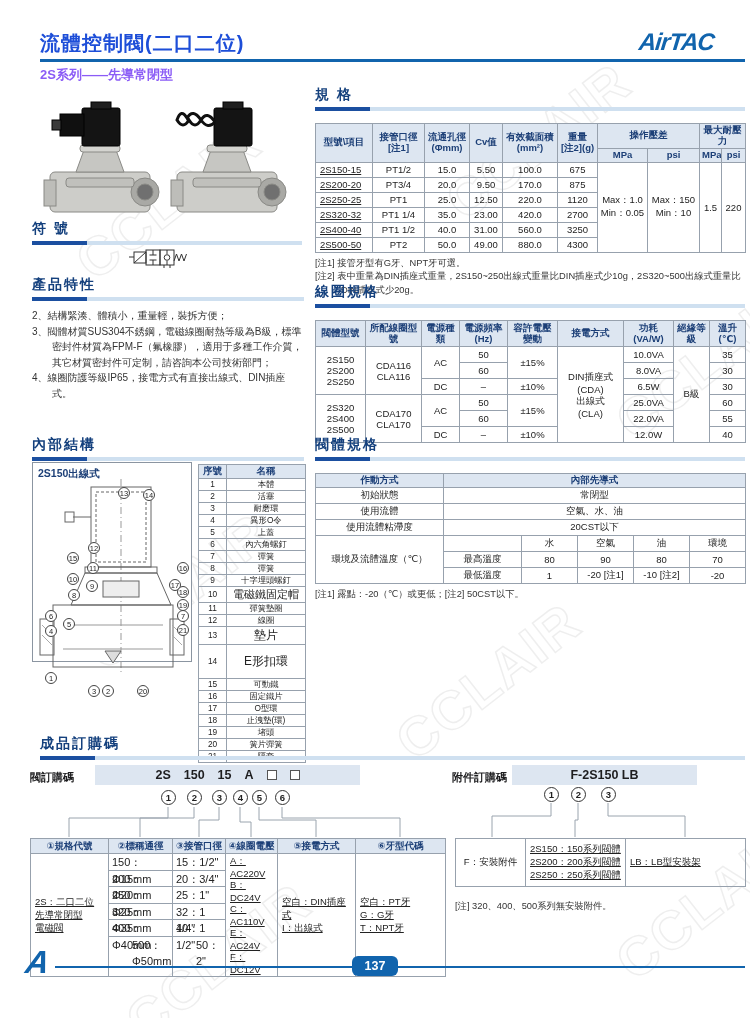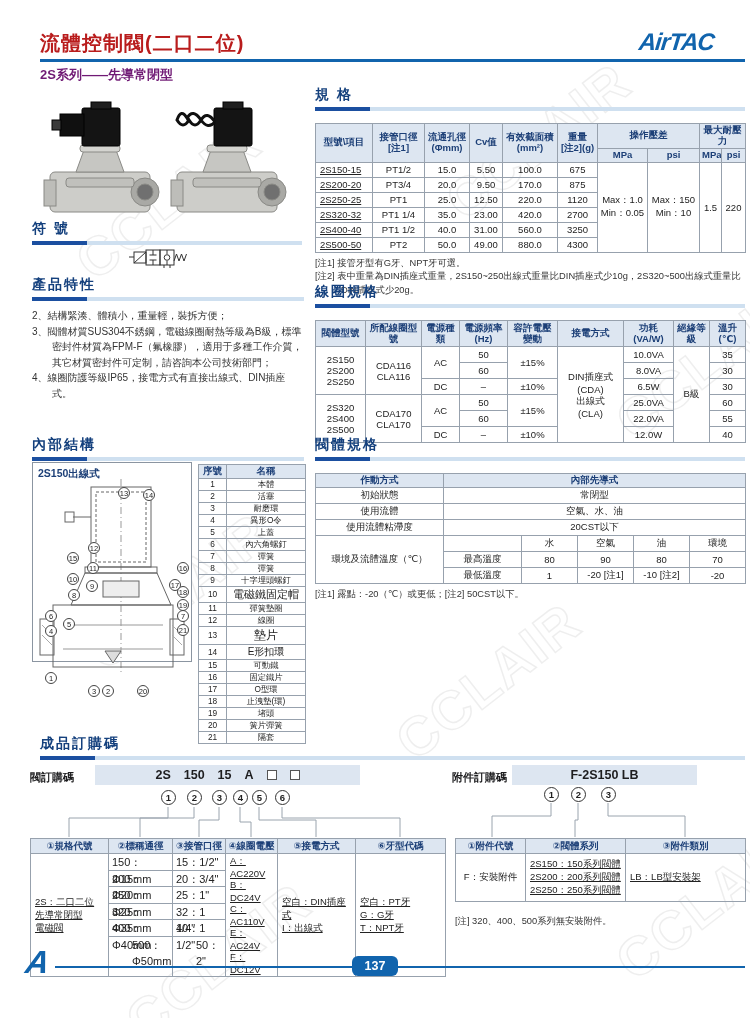--- a/index.html
+++ b/index.html
@@ -7,23 +7,23 @@
   body {
     position:relative; background:#fff; overflow:hidden;
     font-family:"Liberation Sans","DejaVu Sans",sans-serif; color:#222;
   }
   .abs { position:absolute; }
   
   .wm { position:absolute; font-size:54px; font-weight:bold; letter-spacing:2px;
         color:transparent; -webkit-text-stroke:1.5px #e4e4e4; transform:rotate(-38deg);
         opacity:.6; pointer-events:none; white-space:nowrap; }
   
-  .page-title { left:40px; top:30px; font-size:20px; font-weight:bold; color:#b91c1c; letter-spacing:1px;text-align:center;}
+  .page-title { left:40px; top:30px; font-size:20px; font-weight:bold; color:#1d4ed8; letter-spacing:1px;text-align:center;}
   .title-rule { left:40px; top:59px; width:705px; height:3px; background:#1164ad; }
-  .page-subtitle { left:40px; top:66px; font-size:13px; font-weight:bold; color:#701a75; }
+  .page-subtitle { left:40px; top:66px; font-size:13px; font-weight:bold; color:#8b5cf6; }
   .brand { right:36px; top:28px; font-size:24px; font-weight:bold; font-style:italic;
            color:#1164ad; letter-spacing:-1px; transform:skewX(-6deg); }
   
   .sec-h { font-size:14px; font-weight:bold; color:#14407d; letter-spacing:2px; }
   .sec-rule { height:4px; background:linear-gradient(to right,#1b4fa0 0 55px,#cfe0f0 55px 100%); margin-top:3px; }
   
   table { border-collapse:collapse; table-layout:fixed; width:100%; }
   th,td { border:1px solid #97a1ad; font-size:9.5px; text-align:center; vertical-align:middle;
           padding:1px 2px; color:#222; overflow:hidden; }
   th { background:#dde6f1; color:#1c3f77; font-weight:bold; line-height:1.15; }
@@ -429,21 +429,21 @@
         <tr style="height: 10.6px;">
           <td style="font-size: 8.3px; padding: 0px 1px;">12</td>
           <td style="font-size: 8.3px; padding: 0px 1px;">線圈</td>
         </tr>
         <tr style="height: 10.6px;">
           <td style="font-size: 8.3px; padding: 0px 1px;">13</td>
           <td style="font-size: 12px; padding: 0px 1px;">墊片</td>
         </tr>
         <tr style="height: 10.6px;">
           <td style="font-size: 8.3px; padding: 0px 1px;">14</td>
-          <td style="font-size: 10px; padding: 0px 1px;">E形扣環</td>
+          <td style="font-size: 12px; padding: 8px 1px;">E形扣環</td>
         </tr>
         <tr style="height: 10.6px;">
           <td style="font-size: 8.3px; padding: 0px 1px;">15</td>
           <td style="font-size: 8.3px; padding: 0px 1px;">可動鐵</td>
         </tr>
         <tr style="height: 10.6px;">
           <td style="font-size: 8.3px; padding: 0px 1px;">16</td>
           <td style="font-size: 8.3px; padding: 0px 1px;">固定鐵片</td>
         </tr>
         <tr style="height: 10.6px;">
@@ -624,25 +624,20 @@
 <div class="circ" style="left:601px;top:787px">3</div>
 
 <div class="abs" style="left:455px;top:838px;width:290px">
   <table>
     <colgroup>
         <col style="width:70px">
         <col style="width:100px">
         <col style="width:120px">
       </colgroup>
     <tbody>
-        <tr style="height:15px">
-          <th>①附件代號</th>
-          <th>②閥體系列</th>
-          <th>③附件類別</th>
-        </tr>
     <tr style="height:48px">
       <td>F：安裝附件</td>
       <td class="pre tl">2S150：150系列閥體
 2S200：200系列閥體
 2S250：250系列閥體</td>
       <td class="tl">LB：LB型安裝架</td>
     </tr>
   </tbody>
     </table>
   <div class="note" style="margin-top:13px">[注] 320、400、500系列無安裝附件。</div>

